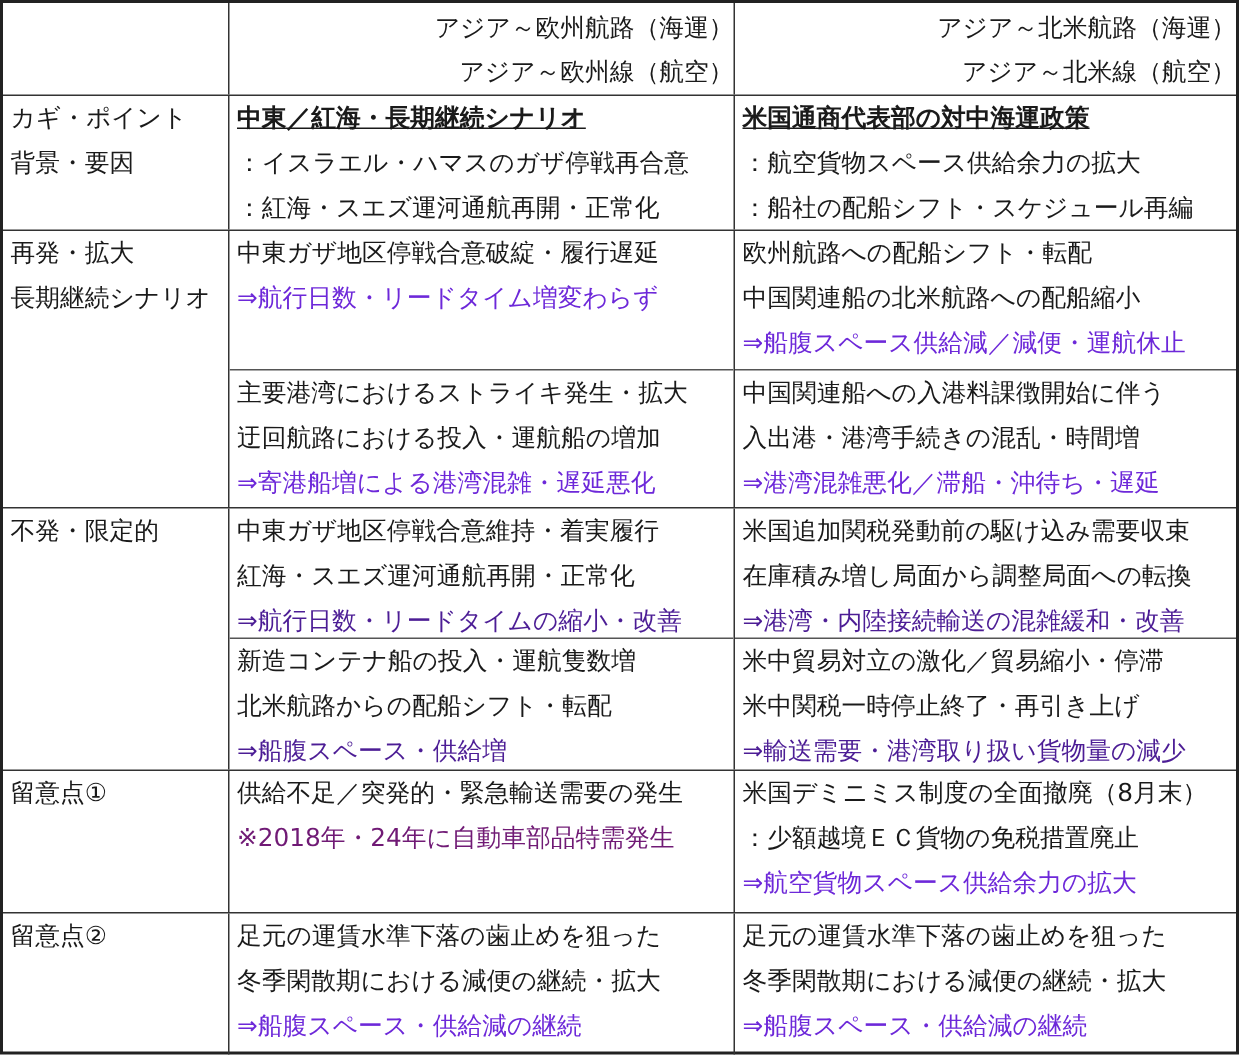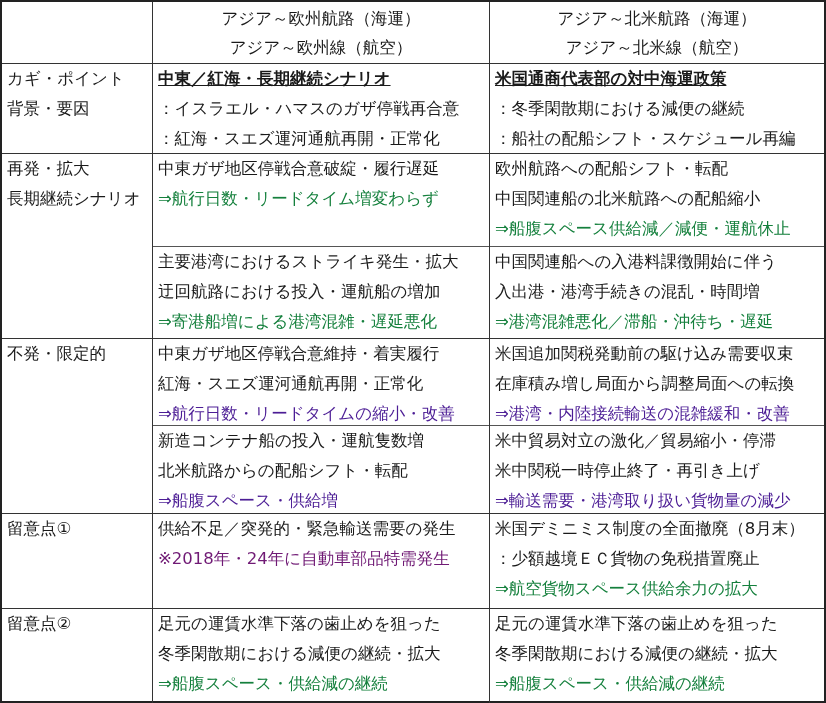--- a/index.html
+++ b/index.html
@@ -15,26 +15,26 @@
     }
     .row { position: absolute; left: 0; right: 0; border-bottom: 1.5px solid #333; box-sizing: border-box; }
     .row.last { border-bottom: none; }
     .cell { position: absolute; top: 0; bottom: 0; box-sizing: border-box; overflow: hidden; }
     .c0 { left: 0; width: 151px; border-right: 1.5px solid #333; padding-left: 5px; }
     .c1 { left: 151px; width: 337px; border-right: 1.5px solid #333; padding-left: 5px; }
     .c2 { left: 488px; right: 0; padding-left: 5px; }
     .line { height: 30px; line-height: 30px; white-space: nowrap; }
     .center { text-align: center; padding-left: 0; }
     .bold-u { font-weight: bold; text-decoration: underline; }
-    .red { color: #15803d; }
+    .red { color: #6d28d9; }
     .blue { color: #4c1d95; }
     .magenta { color: #701a75; }
     .sub { position: absolute; left: 0; right: 0; box-sizing: border-box; padding-left: 5px; }
     .sub.split { border-bottom: 1px solid #555; }
-    .hdr .line { height: 29px; line-height: 29px; }
+    .hdr .line { height: 29px; line-height: 29px; text-align: right; }
   </style>
 </head>
 <body>
 
 <div class="tbl">
 
   <div class="row hdr" style="top:0;height:62px;">
     <div class="cell c0"></div>
     <div class="cell c1 center" style="padding-top:2px;">
       <div class="line">アジア～欧州航路（海運）</div>
@@ -51,21 +51,21 @@
       <div class="line">カギ・ポイント</div>
       <div class="line">背景・要因</div>
     </div>
     <div class="cell c1">
       <div class="line bold-u">中東／紅海・長期継続シナリオ</div>
       <div class="line">：イスラエル・ハマスのガザ停戦再合意</div>
       <div class="line">：紅海・スエズ運河通航再開・正常化</div>
     </div>
     <div class="cell c2">
       <div class="line bold-u">米国通商代表部の対中海運政策</div>
-      <div class="line">：冬季閑散期における減便の継続</div>
+      <div class="line">：航空貨物スペース供給余力の拡大</div>
       <div class="line">：船社の配船シフト・スケジュール再編</div>
     </div>
   </div>
 
   <div class="row" style="top:152px;height:185px;">
     <div class="cell c0">
       <div class="line">再発・拡大</div>
       <div class="line">長期継続シナリオ</div>
     </div>
     <div class="cell c1" style="padding-left:0;">

